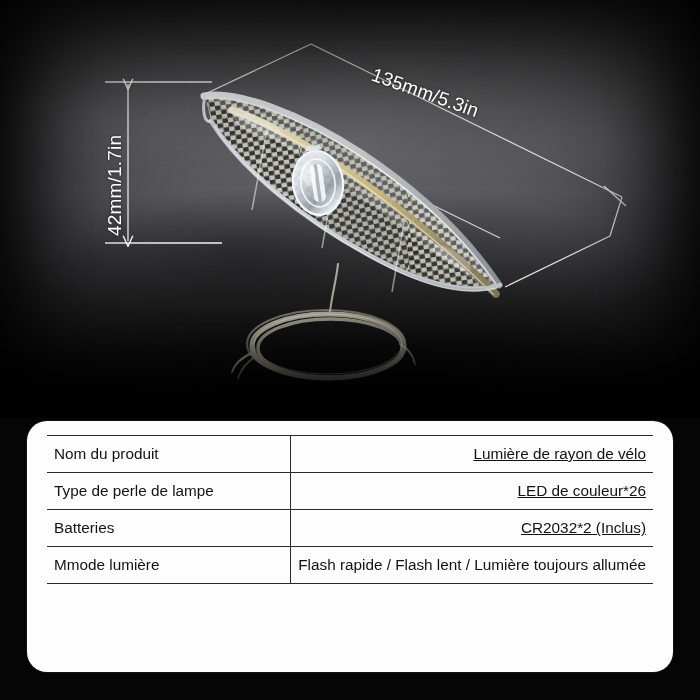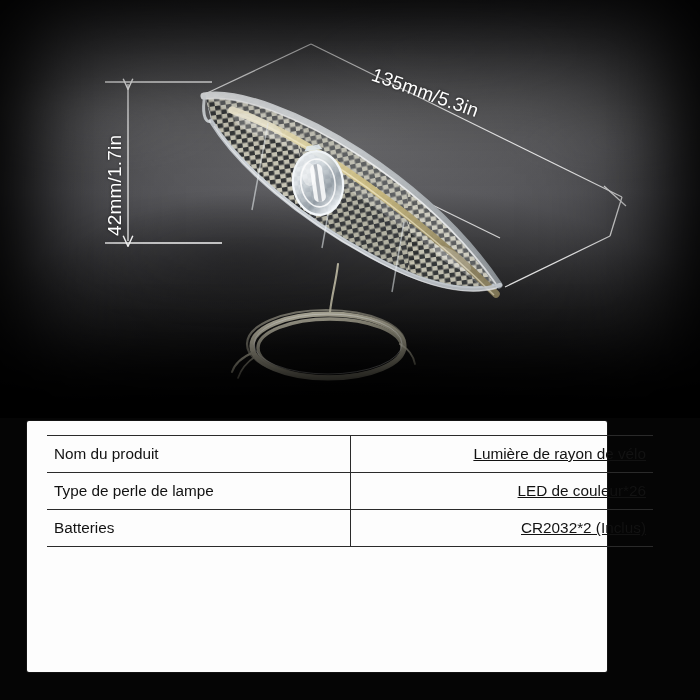--- a/index.html
+++ b/index.html
@@ -35,22 +35,22 @@
 
   
   .dimtxt{position:absolute;color:#fff;font-family:"Liberation Sans",sans-serif;
      font-size:19px;letter-spacing:.2px;white-space:nowrap;
      text-shadow:0 0 3px rgba(0,0,0,.65);}
   #dim-h{left:376px;top:64px;transform:rotate(19.5deg);transform-origin:left top;}
   #dim-v{left:104px;top:236px;transform:rotate(-90deg);transform-origin:left top;}
 
   
   .card{
-    position:absolute;left:27px;top:421px;width:580px;height:251px;
-    background:#fdfdfd;border-radius:2px;
+    position:absolute;left:27px;top:421px;width:646px;height:251px;
+    background:#fdfdfd;border-radius:20px;
     box-shadow:0 0 0 1px rgba(255,255,255,.06);
   }
   .tbl{position:absolute;left:20px;top:14px;width:606px;border-collapse:collapse;}
   .tbl td{
     font-family:"Liberation Sans",sans-serif;
     font-size:15.3px;color:#121212;
     padding:9px 7px;line-height:1.18;
     border-top:1.6px solid #2a2a2a;
     border-bottom:1.6px solid #2a2a2a;
     white-space:nowrap;
@@ -222,17 +222,21 @@
           <td class="val">Lumière de rayon de vélo</td>
         </tr>
         <tr>
           <td class="lbl" style="width:50%">Type de perle de lampe</td>
           <td class="val">LED de couleur*26</td>
         </tr>
         <tr>
           <td class="lbl" style="width:50%">Batteries</td>
           <td class="val">CR2032*2 (Inclus)</td>
         </tr>
+        <tr>
+          <td class="lbl" style="width:27%">Mmode lumière</td>
+          <td class="val-l">Flash rapide / Flash lent / Lumière toujours allumée</td>
+        </tr>
       </tbody>
     </table>
   </div>
 
 </div>
 
 </body></html>

